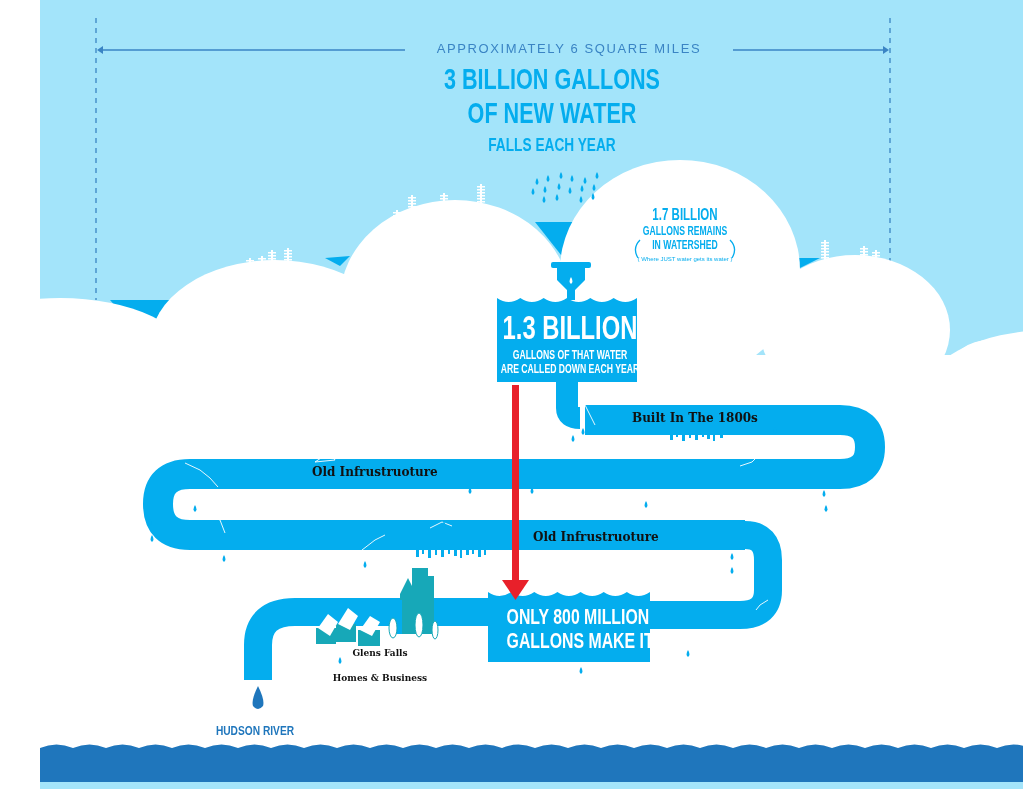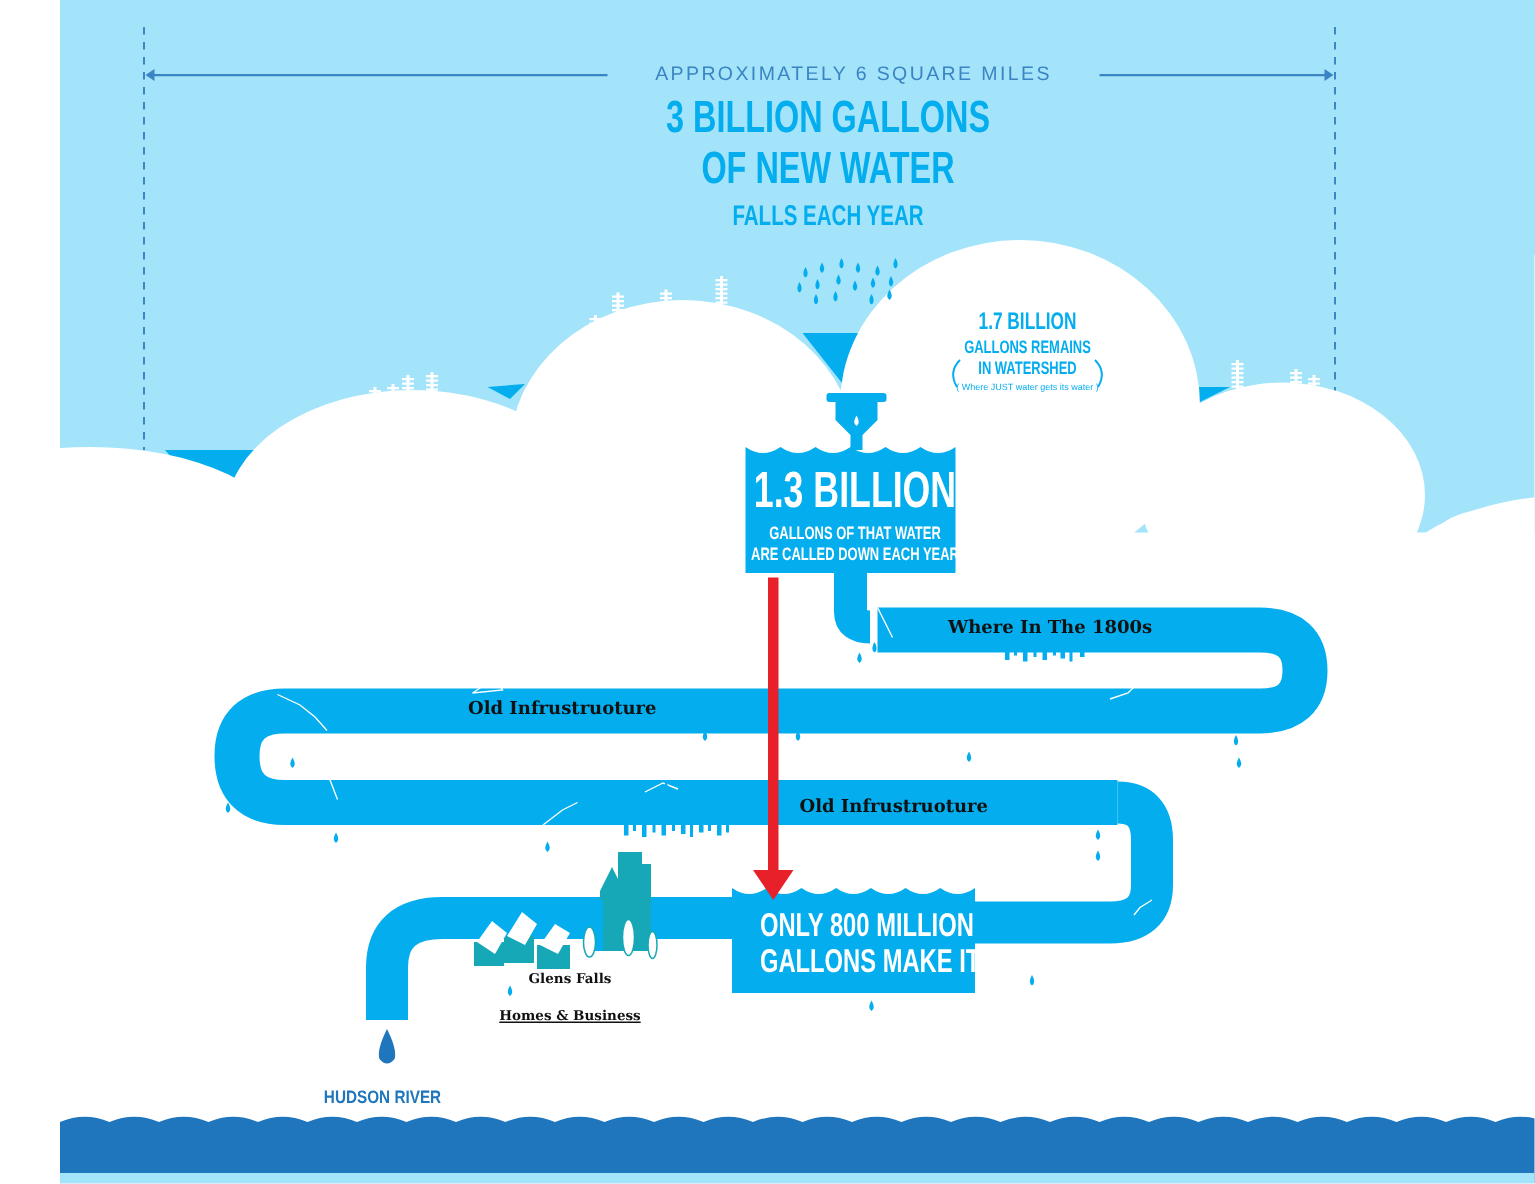--- a/index.html
+++ b/index.html
@@ -322,24 +322,24 @@
 
   <div class="lbl condensed" style="left:580px; top:206px; width:130px; font-size:16px; color:#04adee; transform:scaleX(0.72);">1.7 BILLION</div>
   <div class="lbl condensed" style="left:580px; top:224px; width:130px; font-size:12px; color:#04adee; transform:scaleX(0.72);">GALLONS REMAINS</div>
   <div class="lbl condensed" style="left:580px; top:238px; width:130px; font-size:12px; color:#04adee; transform:scaleX(0.72);">IN WATERSHED</div>
   <div class="lbl" style="left:580px; top:256px; width:130px; font-size:6px; color:#04adee;">( Where JUST water gets its water )</div>
 
   <div class="lbl condensed" style="left:430px; top:308px; width:200px; font-size:34px; color:#ffffff; transform:scaleX(0.7);">1.3 BILLION</div>
   <div class="lbl condensed" style="left:430px; top:348px; width:200px; font-size:12px; color:#ffffff; transform:scaleX(0.72);">GALLONS OF THAT WATER</div>
   <div class="lbl condensed" style="left:430px; top:362px; width:200px; font-size:12px; color:#ffffff; transform:scaleX(0.72);">ARE CALLED DOWN EACH YEAR</div>
 
-  <div class="lbl slab" style="left:592px; top:411px; font-size:12px;">Where In The 1800s</div>
+  <div class="lbl slab" style="left:592px; top:411px; font-size:12px;">Built In The 1800s</div>
   <div class="lbl slab" style="left:272px; top:465px; font-size:12px;">Old Infrustruoture</div>
   <div class="lbl slab" style="left:493px; top:530px; font-size:12px;">Old Infrustruoture</div>
 
   <div class="lbl condensed" style="left:440px; top:604px; width:190px; font-size:22px; color:#ffffff; transform:scaleX(0.72);">ONLY 800 MILLION</div>
   <div class="lbl condensed" style="left:440px; top:628px; width:190px; font-size:22px; color:#ffffff; transform:scaleX(0.72);">GALLONS MAKE IT</div>
 
   <div class="lbl slab" style="left:270px; top:648px; width:140px; font-size:9px;">Glens Falls</div>
-  <div class="lbl slab" style="left:270px; top:673px; width:140px; font-size:9px;text-decoration:underline;">Homes &amp; Business</div>
+  <div class="lbl slab" style="left:270px; top:673px; width:140px; font-size:9px;">Homes &amp; Business</div>
 
   <div class="lbl condensed" style="left:160px; top:724px; width:110px; font-size:12px; color:#1f76bc; transform:scaleX(0.85);">HUDSON RIVER</div>
 </div>
 
 </body></html>

